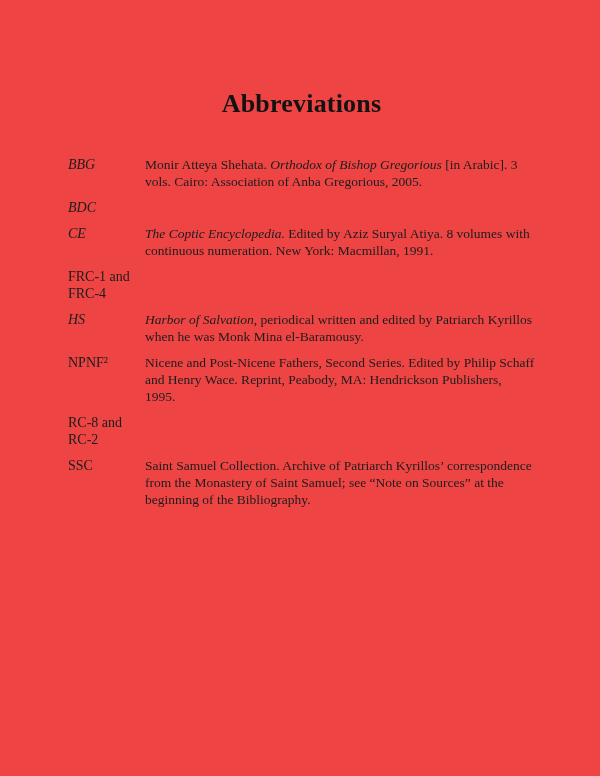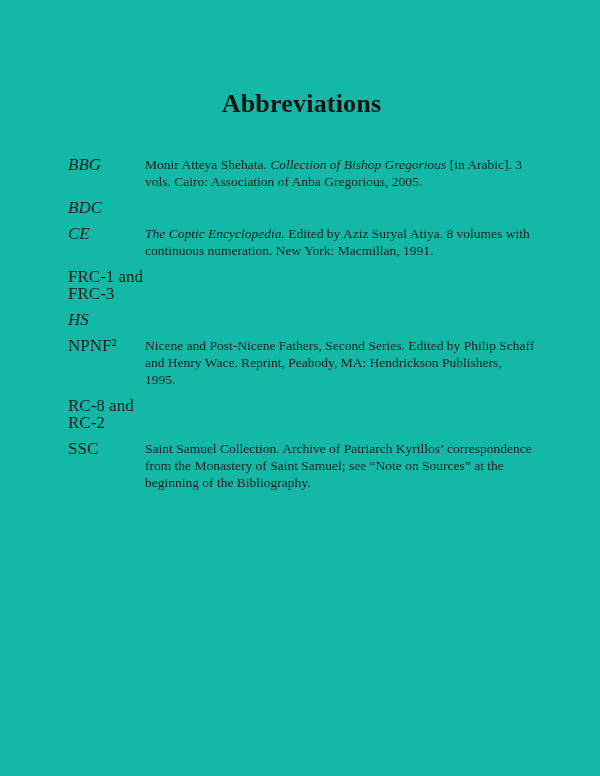--- a/index.html
+++ b/index.html
@@ -4,21 +4,21 @@
 <style>
   html, body {
     margin: 0;
     padding: 0;
     background: #ffffff;
   }
   .page {
     position: relative;
     width: 600px;
     height: 776px;
-    background: #14b8a6;
+    background: #ef4444;
     box-sizing: border-box;
     padding: 88px 65px 0 68px;
     font-family: "Liberation Serif", "DejaVu Serif", serif;
     color: #1c1c1c;
     overflow: hidden;
   }
   .title {
     margin: 0 0 36px 0;
     text-align: center;
     font-size: 26px;
@@ -31,21 +31,21 @@
     width: 467px;
   }
   .entry {
     display: flex;
     align-items: flex-start;
     margin-bottom: 9px;
   }
   .term {
     flex: 0 0 77px;
     width: 77px;
-    font-size: 17px;
+    font-size: 14px;
     line-height: 17px;
     white-space: pre-line;
   }
   .term.it {
     font-style: italic;
   }
   .definition {
     flex: 1 1 auto;
     width: 390px;
     font-size: 13.5px;
@@ -60,39 +60,40 @@
 <body>
 
 <div class="page">
 
   <h1 class="title">Abbreviations</h1>
 
   <div class="abbr-list">
 
     <div class="entry">
       <span class="term it">BBG</span>
-      <span class="definition"><span>Monir Atteya Shehata. </span><span class="it">Collection of Bishop Gregorious</span><span> [in Arabic]. 3 vols. Cairo: Association of Anba Gregorious, 2005.</span></span>
+      <span class="definition"><span>Monir Atteya Shehata. </span><span class="it">Orthodox of Bishop Gregorious</span><span> [in Arabic]. 3 vols. Cairo: Association of Anba Gregorious, 2005.</span></span>
     </div>
 
     <div class="entry">
       <span class="term it">BDC</span>
     </div>
 
     <div class="entry">
       <span class="term it">CE</span>
       <span class="definition"><span class="it">The Coptic Encyclopedia.</span><span> Edited by Aziz Suryal Atiya. 8 volumes with continuous numeration. New York: Macmillan, 1991.</span></span>
     </div>
 
     <div class="entry">
       <span class="term">FRC-1 and
-FRC-3</span>
+FRC-4</span>
     </div>
 
     <div class="entry">
       <span class="term it">HS</span>
+      <span class="definition"><span class="it">Harbor of Salvation</span><span>, periodical written and edited by Patriarch Kyrillos when he was Monk Mina el-Baramousy.</span></span>
     </div>
 
     <div class="entry">
       <span class="term">NPNF²</span>
       <span class="definition"><span>Nicene and Post-Nicene Fathers, Second Series. Edited by Philip Schaff and Henry Wace. Reprint, Peabody, MA: Hendrickson Publishers, 1995.</span></span>
     </div>
 
     <div class="entry">
       <span class="term">RC-8 and
 RC-2</span>

